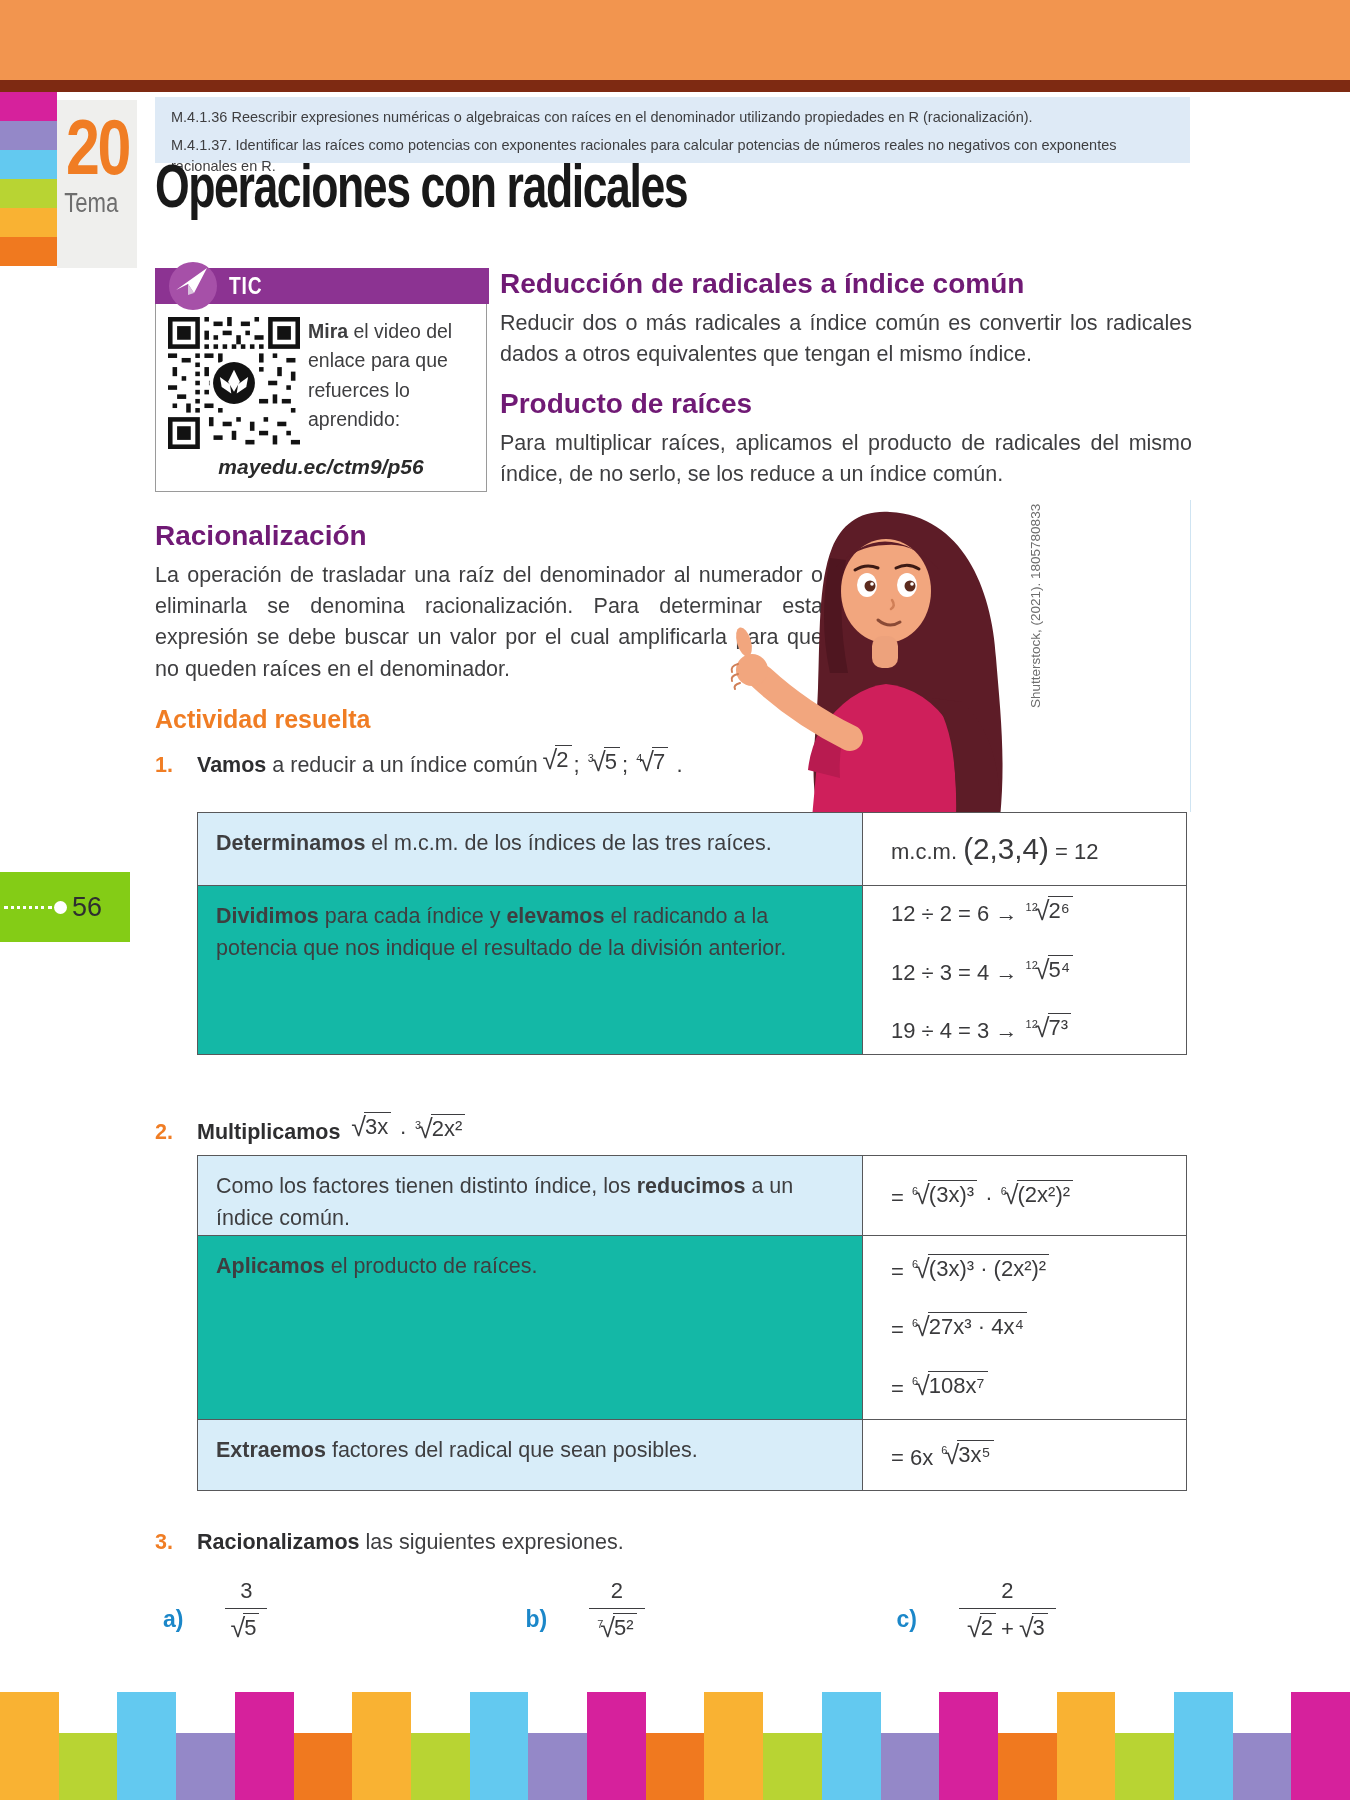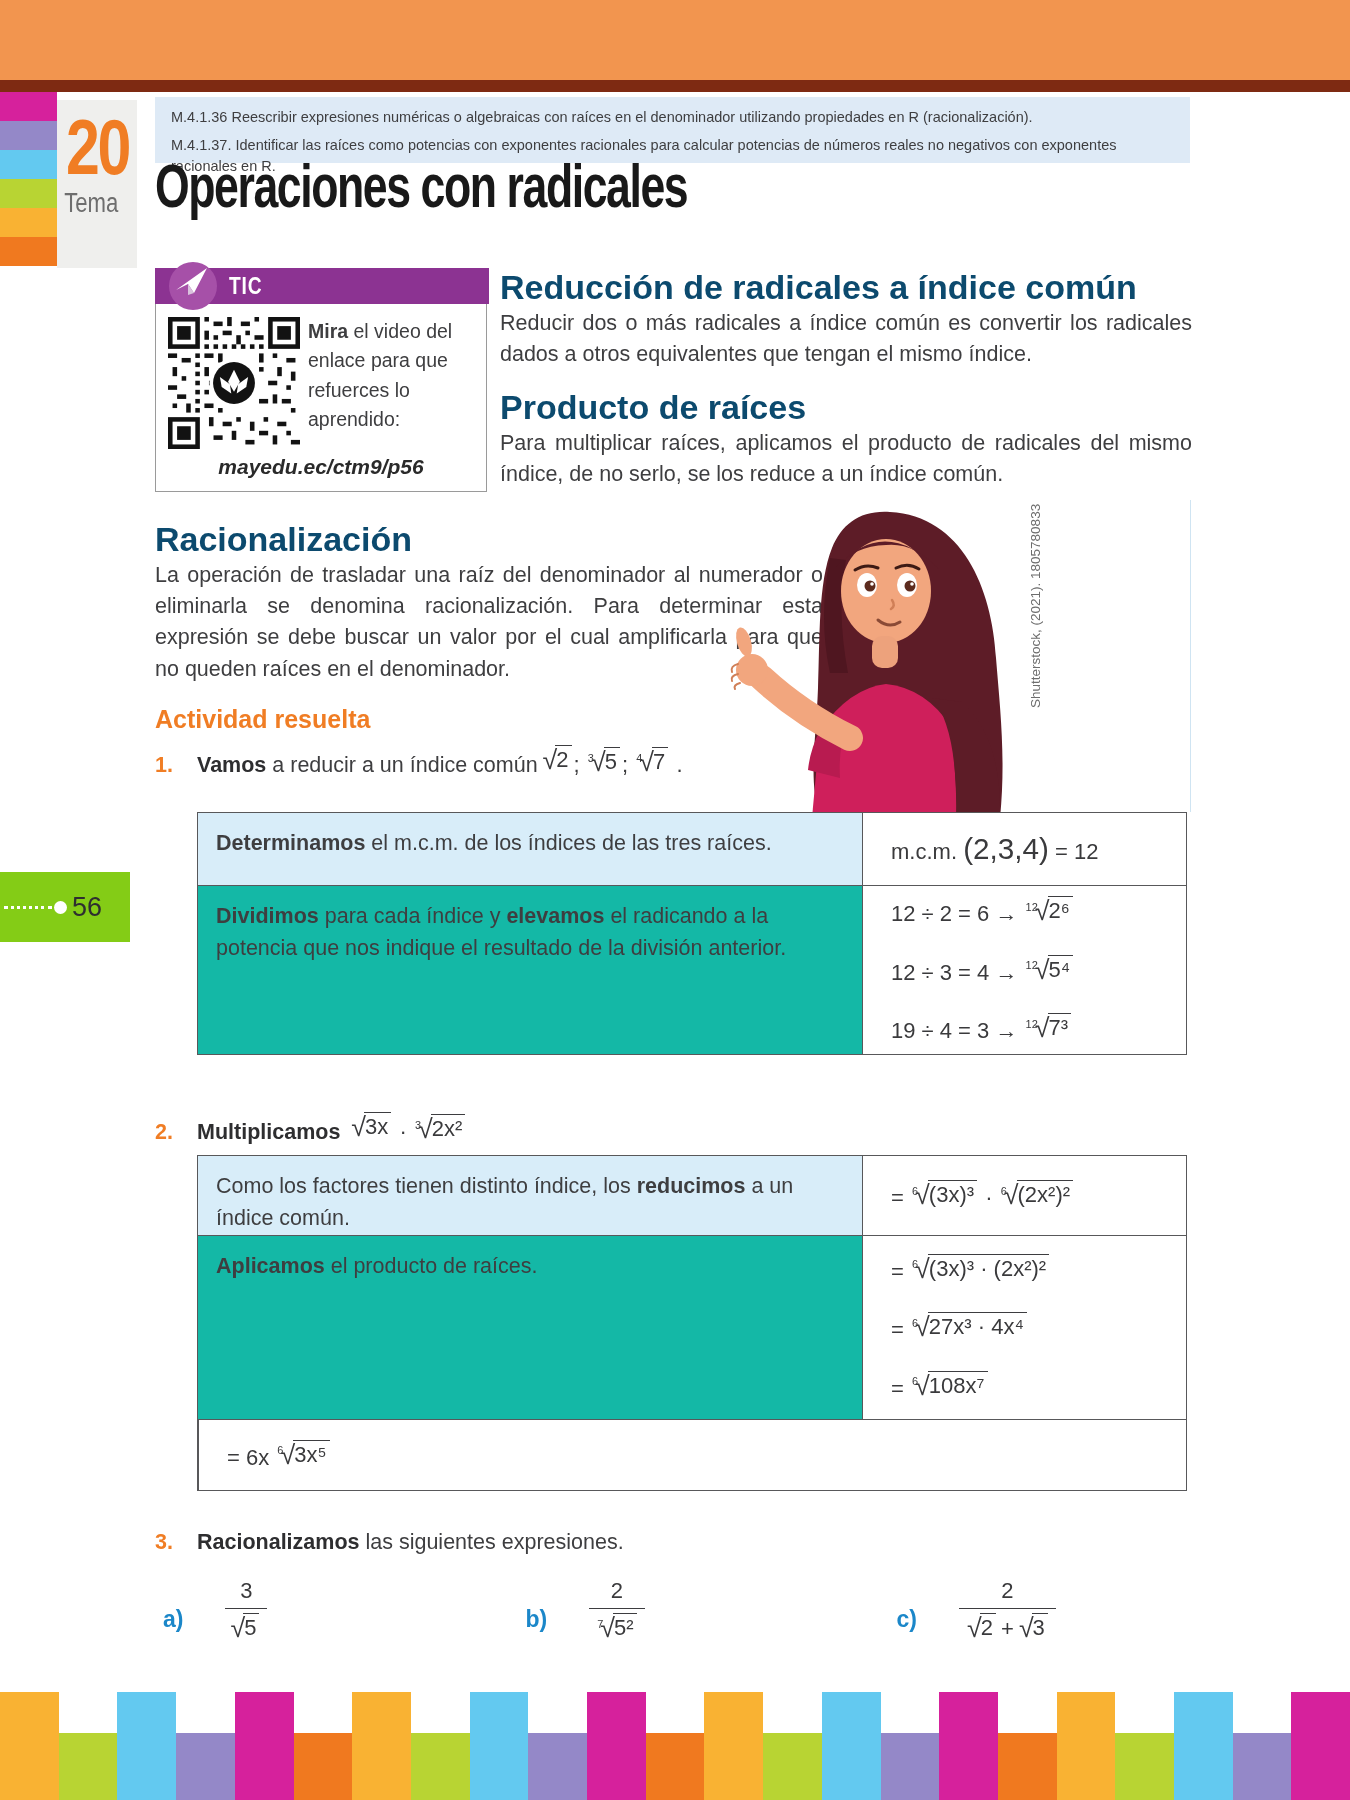--- a/index.html
+++ b/index.html
@@ -33,21 +33,21 @@
   .tic-circle{position:absolute;left:14px;top:-6px;width:48px;height:48px;border-radius:50%;background:#A650A8;}
   .tic-plane{position:absolute;left:6px;top:4px;width:34px;height:30px;}
   .tic-label{position:absolute;left:74px;top:4px;color:#fff;font-size:24px;font-weight:700;
              transform:scaleX(.8);transform-origin:0 50%;letter-spacing:1px;}
   .qr{position:absolute;left:12px;top:48px;width:132px;height:132px;}
   .tic-text{position:absolute;left:152px;top:48px;width:170px;font-size:19.5px;line-height:1.5;color:#3e3e40;}
   .tic-link{position:absolute;left:0;top:186px;width:330px;text-align:center;font-size:21px;font-style:italic;
             font-weight:700;color:#2a2a2a;}
 
   
-  .h-blue{color:#0c4a6e;font-weight:700;font-size:34px;white-space:nowrap;}
+  .h-blue{color:#701a75;font-weight:700;font-size:28px;white-space:nowrap;}
   .body-p{font-size:21.5px;line-height:1.45;color:#3e3e40;text-align:justify;}
   .sec-red-title{left:500px;top:268px;}
   .sec-red-body{left:500px;top:308px;width:692px;}
   .sec-pro-title{left:500px;top:388px;}
   .sec-pro-body{left:500px;top:428px;width:692px;}
   .sec-rac-title{left:155px;top:520px;}
   .sec-rac-body{left:155px;top:560px;width:668px;}
 
   .activity-title{left:155px;top:705px;font-size:25px;font-weight:700;color:#F07D24;}
 
@@ -386,20 +386,23 @@
               <span class="rvinc">27x³ · 4x⁴</span>
             </span></span>
         <span class="mline"><span>=</span> <span class="rad">
               <sup class="ridx">6</sup>
               <span class="rsign">√</span>
               <span class="rvinc">108x⁷</span>
             </span></span>
       </div>
     </div>
     <div class="tbl-row r3">
+      <div class="cell-l bg-blue">
+        <div><b>Extraemos</b><span> factores del radical que sean posibles.</span></div>
+      </div>
       <div class="cell-r math">
         <div><span>= 6x</span> <span class="rad">
               <sup class="ridx">6</sup>
               <span class="rsign">√</span>
               <span class="rvinc">3x⁵</span>
             </span></div>
       </div>
     </div>
   </div>
 

